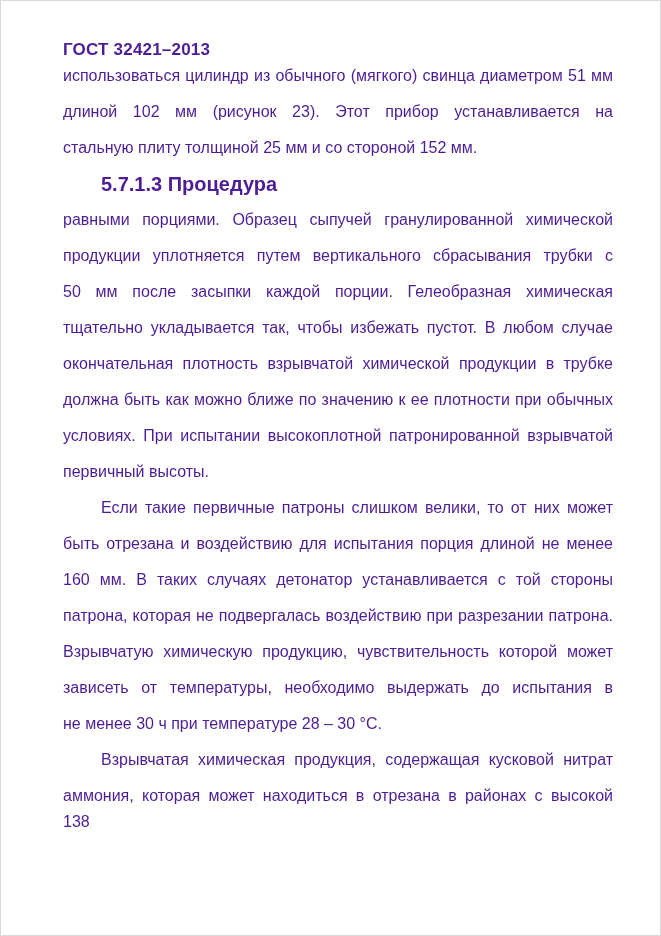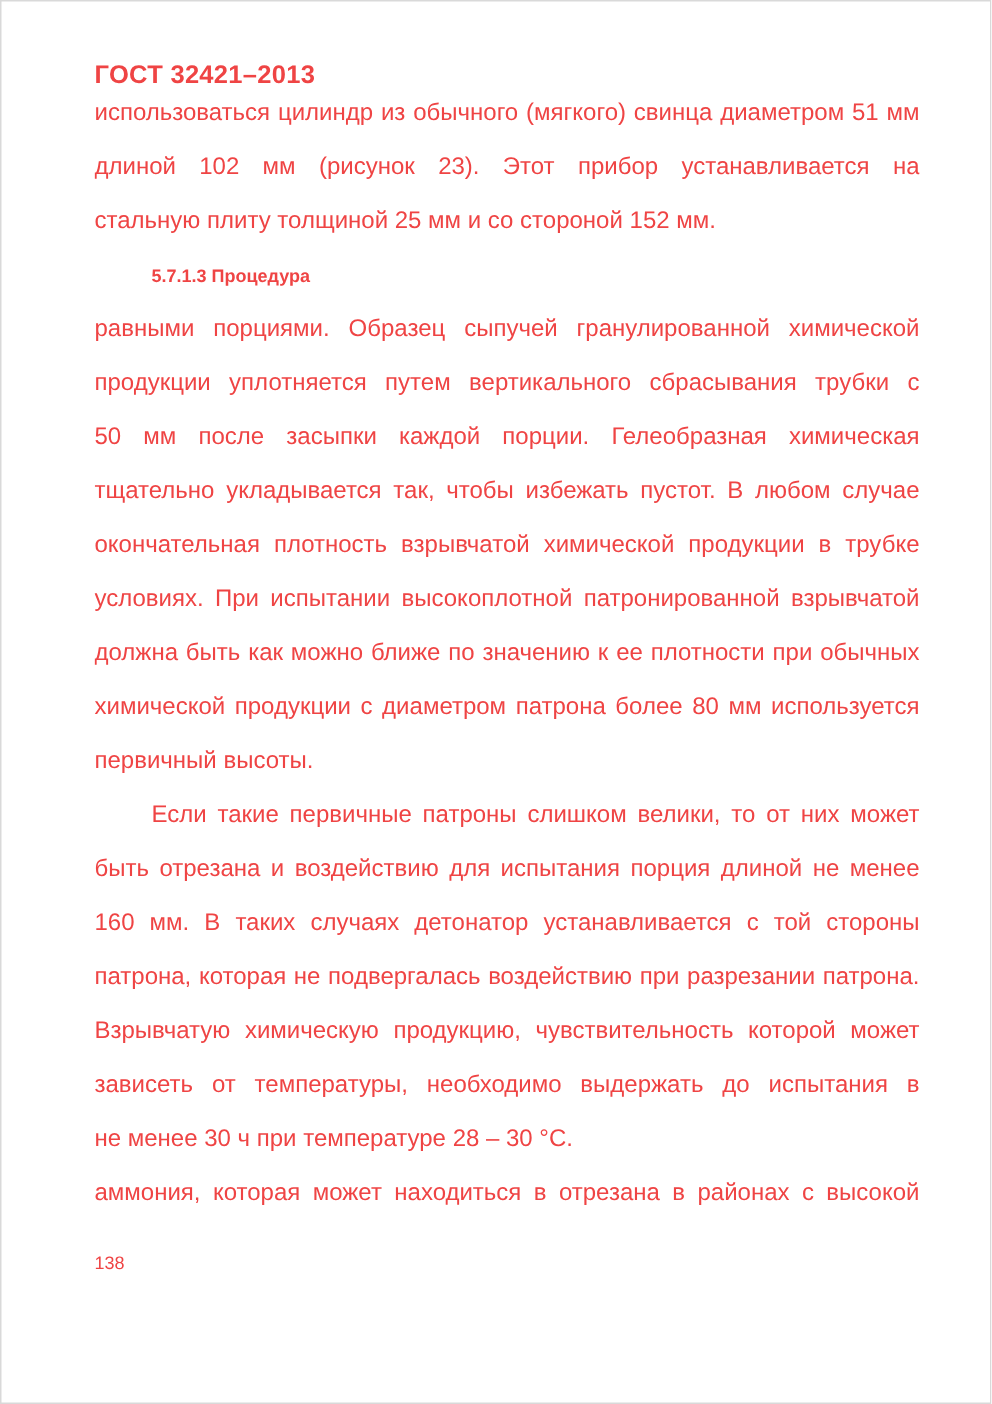--- a/index.html
+++ b/index.html
@@ -6,21 +6,21 @@
     margin: 0;
     padding: 0;
     background: #ffffff;
   }
   .page {
     position: relative;
     box-sizing: border-box;
     width: 661px;
     height: 936px;
     background: #ffffff;
-    color: #ef4444;
+    color: #4c1d95;
     font-family: "Liberation Sans", sans-serif;
     padding: 41px 24px 0 63px;
     box-shadow: inset 0 0 0 1px #d9d9d9;
     overflow: hidden;
   }
   .doc-header {
     font-size: 17px;
     font-weight: 700;
     line-height: 17px;
     letter-spacing: 0.2px;
@@ -37,30 +37,30 @@
     text-align-last: left;
     overflow: hidden;
   }
   .line.j {
     text-align-last: justify;
   }
   .line.indent {
     padding-left: 38px;
   }
   .heading {
-    font-size: 12px;
+    font-size: 20px;
     font-weight: 700;
     line-height: 36px;
     height: 36px;
     padding-left: 38px;
     white-space: nowrap;
   }
   .page-number {
-    margin-top: 20px;
-    font-size: 12px;
+    margin-top: 0;
+    font-size: 16px;
     line-height: 16px;
   }
 </style>
 </head>
 <body>
 
 <div class="page">
 
   <div class="doc-header">ГОСТ 32421–2013</div>
 
@@ -73,37 +73,37 @@
     </div>
 
     <div class="heading">5.7.1.3 Процедура</div>
 
     <div>
       <div class="line j">равными порциями. Образец сыпучей гранулированной химической</div>
       <div class="line j">продукции уплотняется путем вертикального сбрасывания трубки с высоты</div>
       <div class="line j">50 мм после засыпки каждой порции. Гелеобразная химическая продукция</div>
       <div class="line j">тщательно укладывается так, чтобы избежать пустот. В любом случае</div>
       <div class="line j">окончательная плотность взрывчатой химической продукции в трубке</div>
+      <div class="line j">должна быть как можно ближе по значению к ее плотности при обычных</div>
       <div class="line j">условиях. При испытании высокоплотной патронированной взрывчатой</div>
-      <div class="line j">должна быть как можно ближе по значению к ее плотности при обычных</div>
-      <div class="line j">химической продукции с диаметром патрона более 80 мм используется</div>
       <div class="line">первичный высоты.</div>
     </div>
 
     <div>
       <div class="line j indent">Если такие первичные патроны слишком велики, то от них может</div>
       <div class="line j">быть отрезана и воздействию для испытания порция длиной не менее</div>
       <div class="line j">160 мм. В таких случаях детонатор устанавливается с той стороны</div>
       <div class="line j">патрона, которая не подвергалась воздействию при разрезании патрона.</div>
       <div class="line j">Взрывчатую химическую продукцию, чувствительность которой может</div>
       <div class="line j">зависеть от температуры, необходимо выдержать до испытания в течение</div>
       <div class="line">не менее 30 ч при температуре 28 – 30 °С.</div>
     </div>
 
     <div>
+      <div class="line j indent">Взрывчатая химическая продукция, содержащая кусковой нитрат</div>
       <div class="line j">аммония, которая может находиться в отрезана в районах с высокой</div>
     </div>
 
   </div>
 
   <div class="page-number">138</div>
 
 </div>
 
 </body></html>

